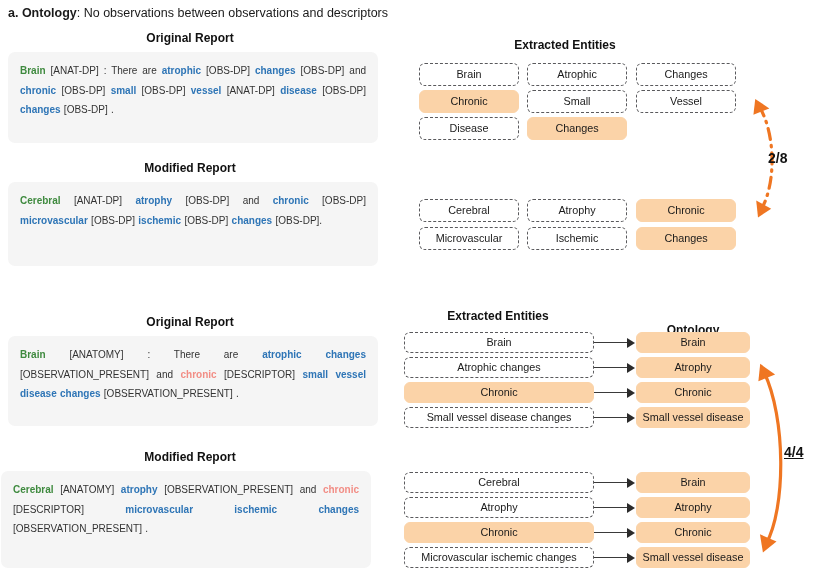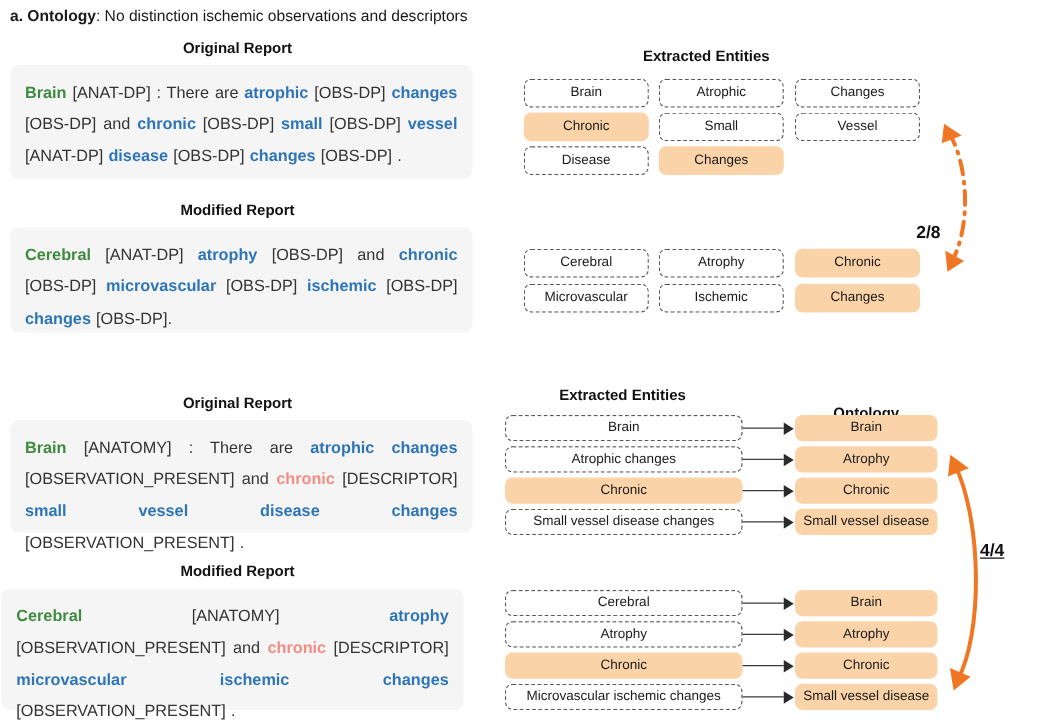--- a/index.html
+++ b/index.html
@@ -15,21 +15,21 @@
   }
   .panel-title .lead{font-weight:bold;}
   .col-title{
     position:absolute;font-size:12px;font-weight:bold;text-align:center;color:#111;
   }
   .report-box{
     position:absolute;background:#f5f5f5;border-radius:7px;
     box-sizing:border-box;padding:9px 12px;
   }
   .report-text{
-    font-size:13px;line-height:1.95;text-align:justify;color:#262626;
+    font-size:10px;line-height:1.95;text-align:justify;color:#262626;
     word-spacing:0.5px;
   }
   .report-text.just{text-align:justify;text-align-last:left;}
   .w-anat{color:#3f8a3f;font-weight:bold;}
   .w-obs{color:#2e75b6;font-weight:bold;}
   .w-desc{color:#f28d85;font-weight:bold;}
   .w-tag{color:#333;font-weight:normal;}
 
   .ent{
     position:absolute;box-sizing:border-box;
@@ -51,21 +51,21 @@
     position:absolute;font-size:14px;font-weight:bold;color:#111;
   }
   svg.curve{position:absolute;overflow:visible;}
 </style>
 </head>
 <body>
 
 <div class="panel" style="top:0;height:272px;">
 
   <div class="panel-title" style="top:6px;">
-    <span class="lead">a. Ontology</span><span>: No distinction ischemic observations and descriptors</span>
+    <span class="lead">a. Ontology</span><span>: No observations between observations and descriptors</span>
   </div>
 
   <div class="col-title" style="top:31px;left:0;width:380px;">Original Report</div>
   <div class="report-box" style="top:52px;left:8px;width:370px;height:91px;">
     <div class="report-text just" id="a-orig"><span class="w-anat">Brain</span> <span class="w-tag">[ANAT-DP]</span> <span class="w-tag">:</span> <span class="w-tag">There are</span> <span class="w-obs">atrophic</span> <span class="w-tag">[OBS-DP]</span> <span class="w-obs">changes</span> <span class="w-tag">[OBS-DP]</span> <span class="w-tag">and</span> <span class="w-obs">chronic</span> <span class="w-tag">[OBS-DP]</span> <span class="w-obs">small</span> <span class="w-tag">[OBS-DP]</span> <span class="w-obs">vessel</span> <span class="w-tag">[ANAT-DP]</span> <span class="w-obs">disease</span> <span class="w-tag">[OBS-DP]</span> <span class="w-obs">changes</span> <span class="w-tag">[OBS-DP] .</span></div>
   </div>
 
   <div class="col-title" style="top:161px;left:0;width:380px;">Modified Report</div>
   <div class="report-box" style="top:182px;left:8px;width:370px;height:84px;">
     <div class="report-text just" id="a-mod"><span class="w-anat">Cerebral</span> <span class="w-tag">[ANAT-DP]</span> <span class="w-obs">atrophy</span> <span class="w-tag">[OBS-DP]</span> <span class="w-tag">and</span> <span class="w-obs">chronic</span> <span class="w-tag">[OBS-DP]</span> <span class="w-obs">microvascular</span> <span class="w-tag">[OBS-DP]</span> <span class="w-obs">ischemic</span> <span class="w-tag">[OBS-DP]</span> <span class="w-obs">changes</span> <span class="w-tag">[OBS-DP].</span></div>
@@ -119,21 +119,21 @@
       <div class="ent filled" style="left: 636px; top: 227px; width: 100px; height: 23px;">
         <span>Changes</span>
       </div>
     </div>
 
   <svg class="curve" style="left:745px;top:92px;width:40px;height:130px;" viewBox="0 0 40 130">
     <path d="M 14 14 C 30 40, 32 90, 16 118" fill="none" stroke="#ef7622" stroke-width="3.2" stroke-linecap="round" stroke-dasharray="11 6 1.5 6"></path>
     <polygon points="14,6 22,21 5,19" fill="#ef7622" transform="rotate(-28 14 14)"></polygon>
     <polygon points="16,126 8,111 25,113" fill="#ef7622" transform="rotate(22 16 118)"></polygon>
   </svg>
-  <div class="ratio" style="left:733px;top:150px;margin-top:27px;">2/8</div>
+  <div class="ratio" style="left:768px;top:150px;">2/8</div>
 </div>
 
 <div class="panel" style="top:276px;height:300px;">
 
 
   <div class="col-title" style="top:39px;left:0;width:380px;">Original Report</div>
   <div class="report-box" style="top:60px;left:8px;width:370px;height:90px;">
     <div class="report-text just" id="b-orig"><span class="w-anat">Brain</span> <span class="w-tag">[ANATOMY]</span> <span class="w-tag">:</span> <span class="w-tag">There are</span> <span class="w-obs">atrophic changes</span> <span class="w-tag">[OBSERVATION_PRESENT]</span> <span class="w-tag">and</span> <span class="w-desc">chronic</span> <span class="w-tag">[DESCRIPTOR]</span> <span class="w-obs">small vessel disease changes</span> <span class="w-tag">[OBSERVATION_PRESENT] .</span></div>
   </div>
 
@@ -212,14 +212,14 @@
       </div>
       <div class="arrow-line" style="left: 594px; top: 280.7px; width: 33px;"></div>
       <div class="arrow-head" style="left: 627px; top: 276.5px;"></div>
     </div>
 
   <svg class="curve" style="left:752px;top:82px;width:46px;height:200px;" viewBox="0 0 46 200">
     <path d="M 12 14 C 34 60, 34 150, 14 186" fill="none" stroke="#ef7622" stroke-width="3.2" stroke-linecap="round"></path>
     <polygon points="12,5 21,21 3,20" fill="#ef7622" transform="rotate(-25 12 14)"></polygon>
     <polygon points="14,195 5,179 23,180" fill="#ef7622" transform="rotate(20 14 186)"></polygon>
   </svg>
-  <div class="ratio" style="left:784px;top:156px;text-decoration:underline;">4/4</div>
+  <div class="ratio" style="left:784px;top:168px;text-decoration:underline;">4/4</div>
 </div>
 
 </body></html>

